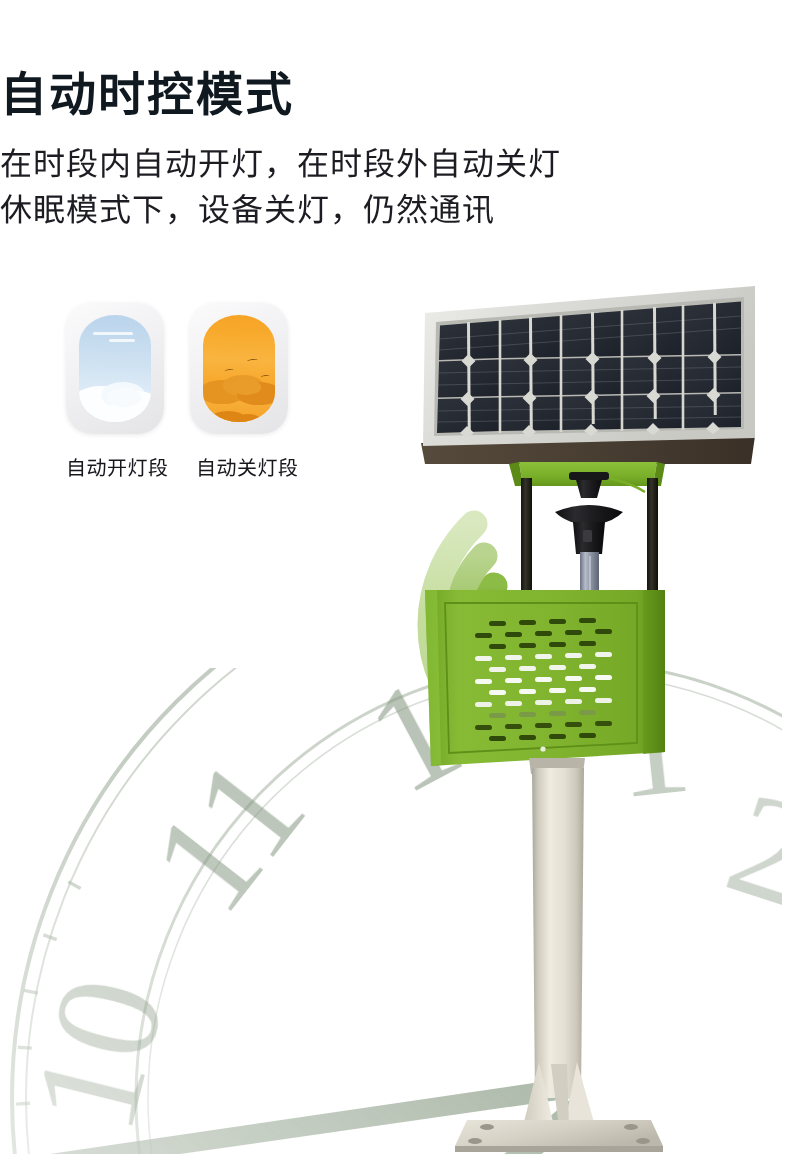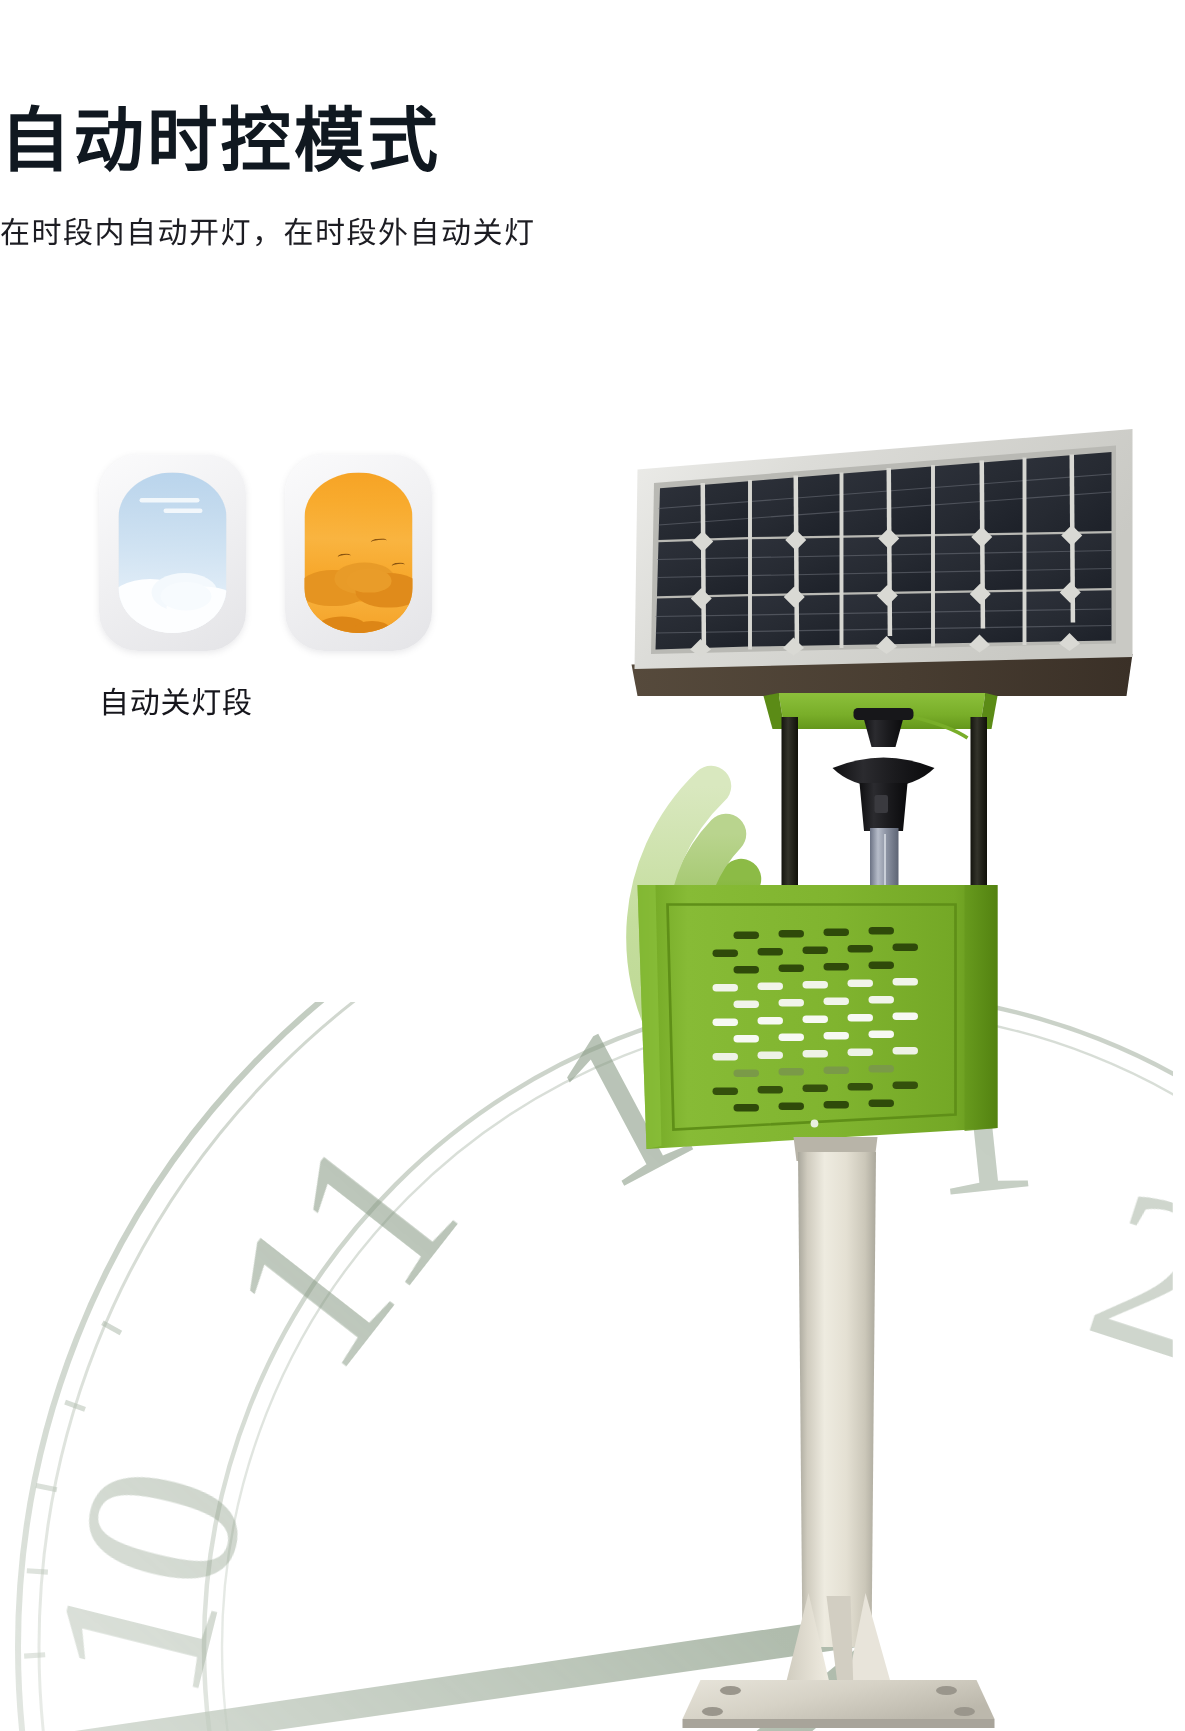--- a/index.html
+++ b/index.html
@@ -44,21 +44,21 @@
     line-height: 1.18;
     white-space: nowrap;
   }
 
   .subtitle-group {
     margin-top: 19px;
   }
 
   .subtitle-line {
     font-family: "Liberation Serif", "DejaVu Serif", serif;
-    font-size: 20px;
+    font-size: 32px;
     font-weight: 400;
     letter-spacing: 1px;
     color: #1c1c22;
     line-height: 1.42;
     white-space: nowrap;
   }
 
   
   .clock-watermark {
     position: absolute;
@@ -266,20 +266,21 @@
         <text x="772" y="92" transform="rotate(-6 772 92)" opacity="0.50">1</text>
         <text x="884" y="196" transform="rotate(18 884 196)" opacity="0.42">2</text>
       </g>
     </svg>
   </div>
 
   <div class="header-block">
     <div class="main-title">自动时控模式</div>
     <div class="subtitle-group">
       <div class="subtitle-line">在时段内自动开灯，在时段外自动关灯</div>
+      <div class="subtitle-line">休眠模式下，设备关灯，仍然通讯</div>
     </div>
   </div>
 
   <div class="icon-row">
     <div class="icons-wrap">
 
       <div class="win-icon">
         <div class="win-inner">
           <div class="sky-day"></div>
           <div class="wisp wisp1"></div>
@@ -304,20 +305,21 @@
           <div class="cloud-n cloud-n3"></div>
           <div class="cloud-n cloud-n4"></div>
           <div class="islet islet1"></div>
           <div class="islet islet2"></div>
         </div>
       </div>
 
     </div>
 
     <div class="icon-labels">
+      <div class="icon-label first">自动开灯段</div>
       <div class="icon-label second">自动关灯段</div>
     </div>
   </div>
 
   <div class="signal-waves">
     <svg viewBox="0 0 190 240" xmlns="http://www.w3.org/2000/svg">
       <defs>
         <linearGradient id="wv1" x1="0" y1="0" x2="0" y2="1">
           <stop offset="0%" stop-color="#8cbb46"></stop>
           <stop offset="45%" stop-color="#74aa2c"></stop>

